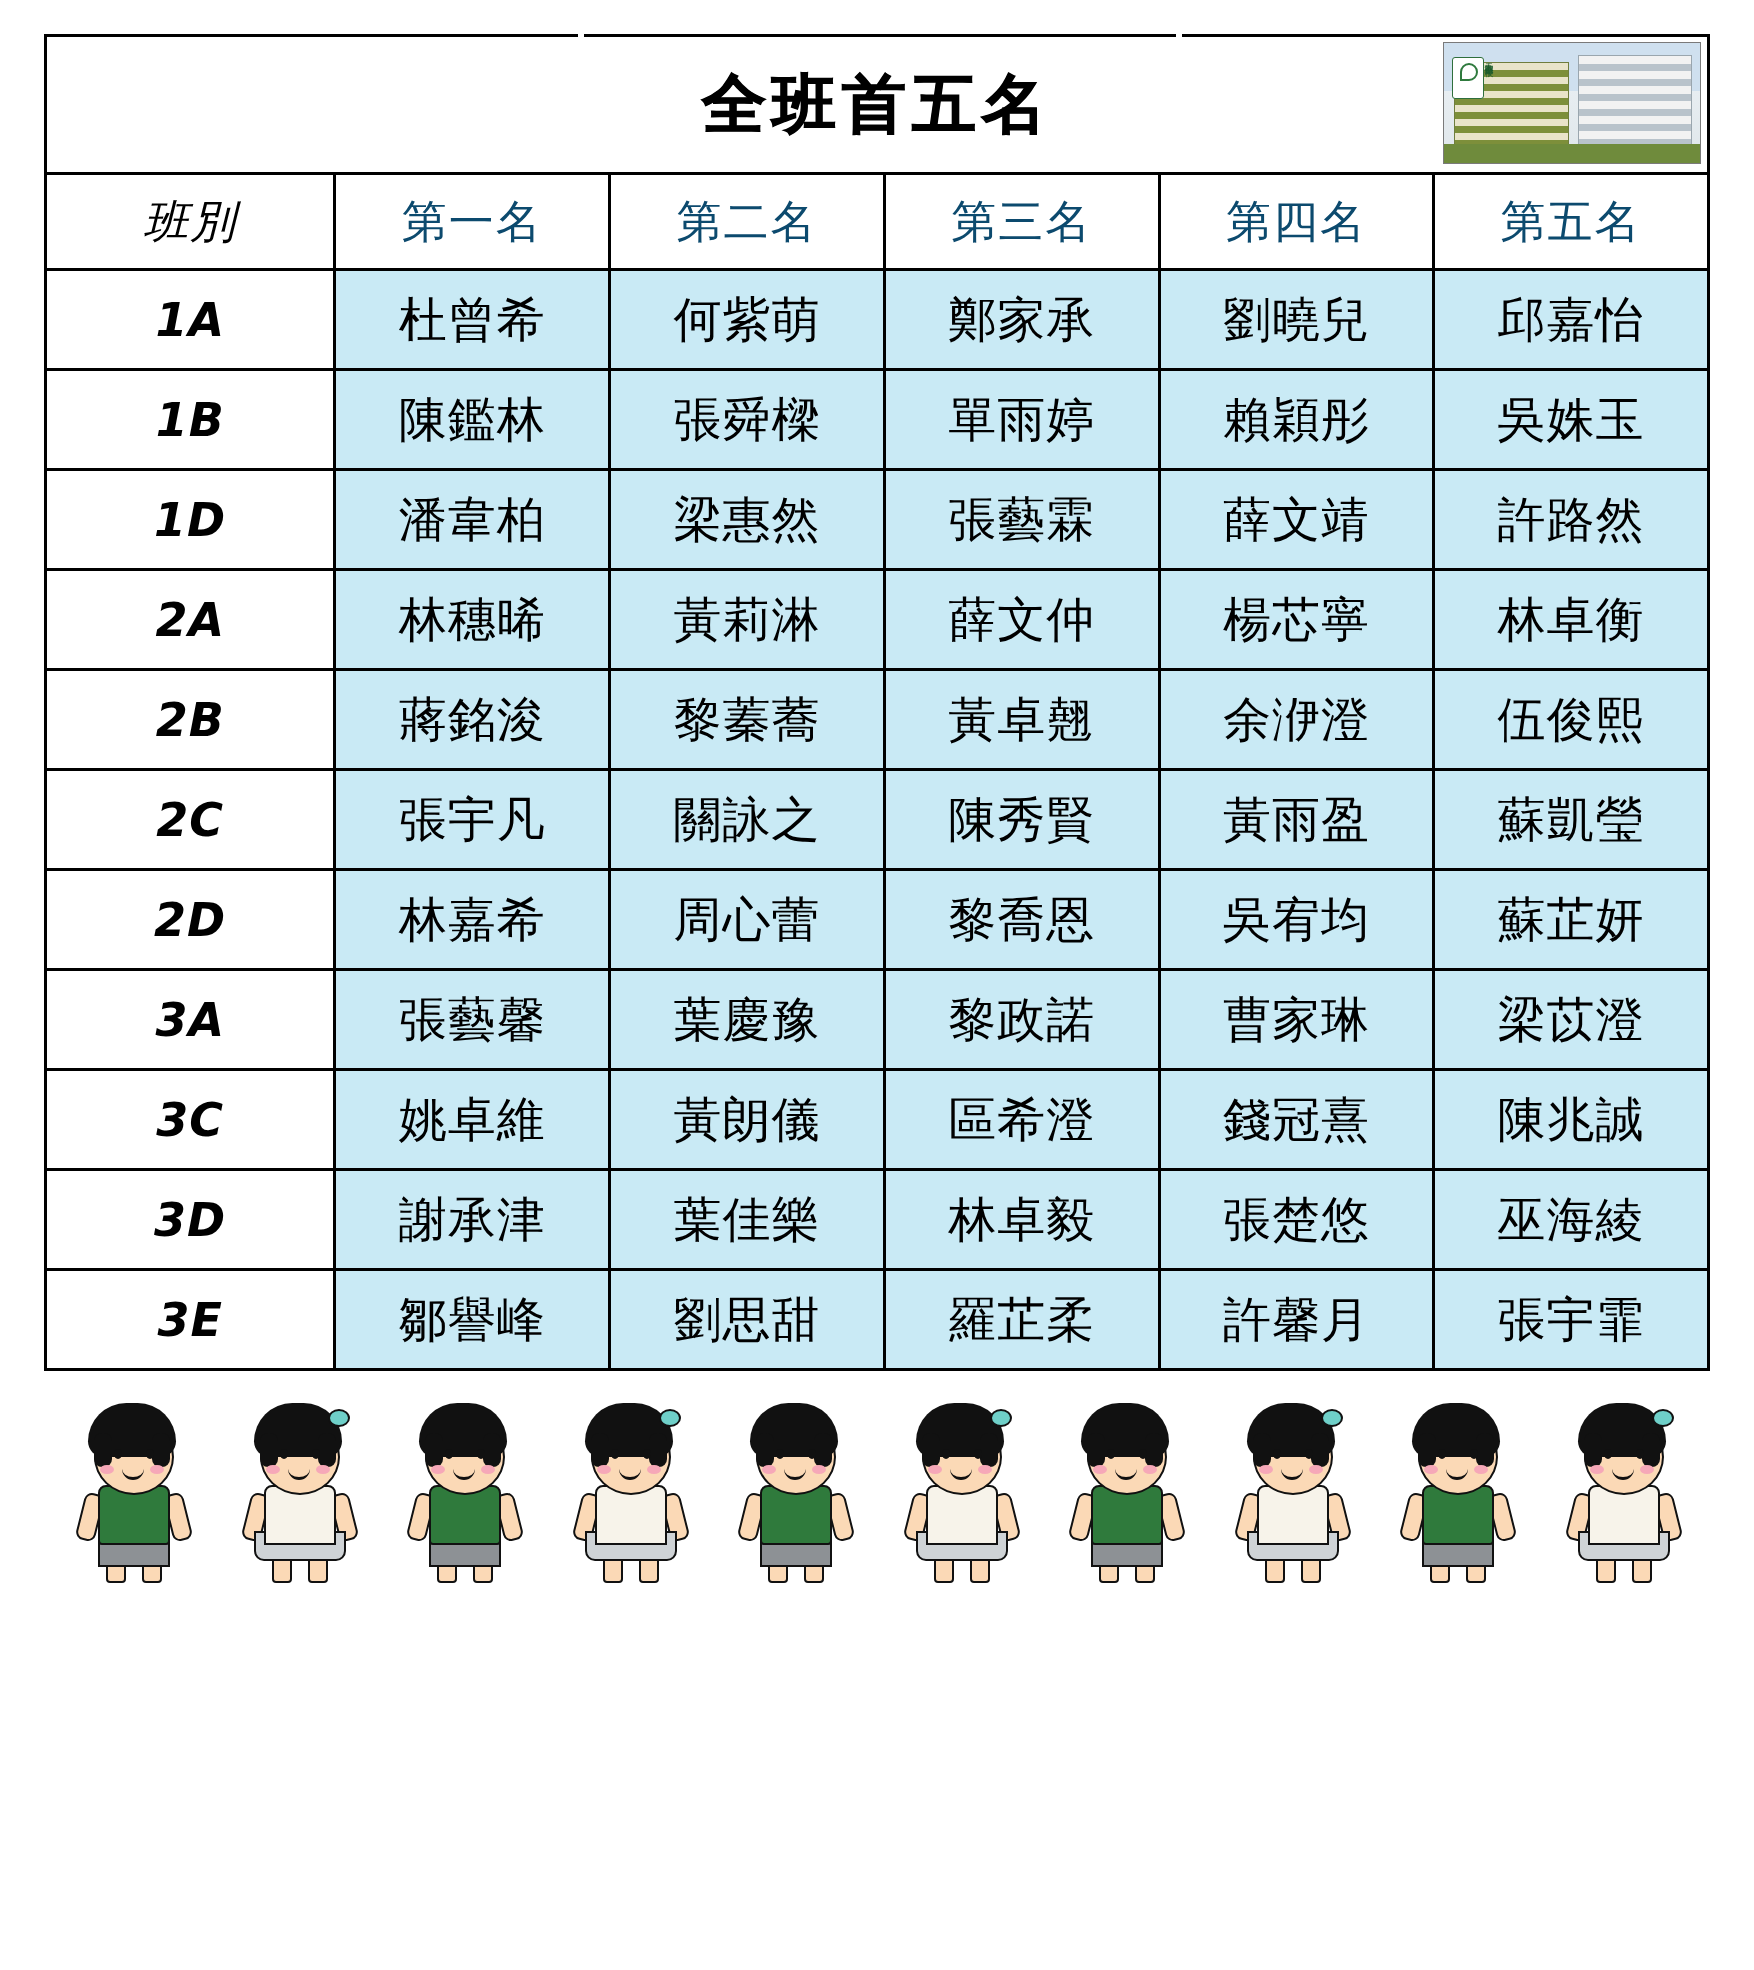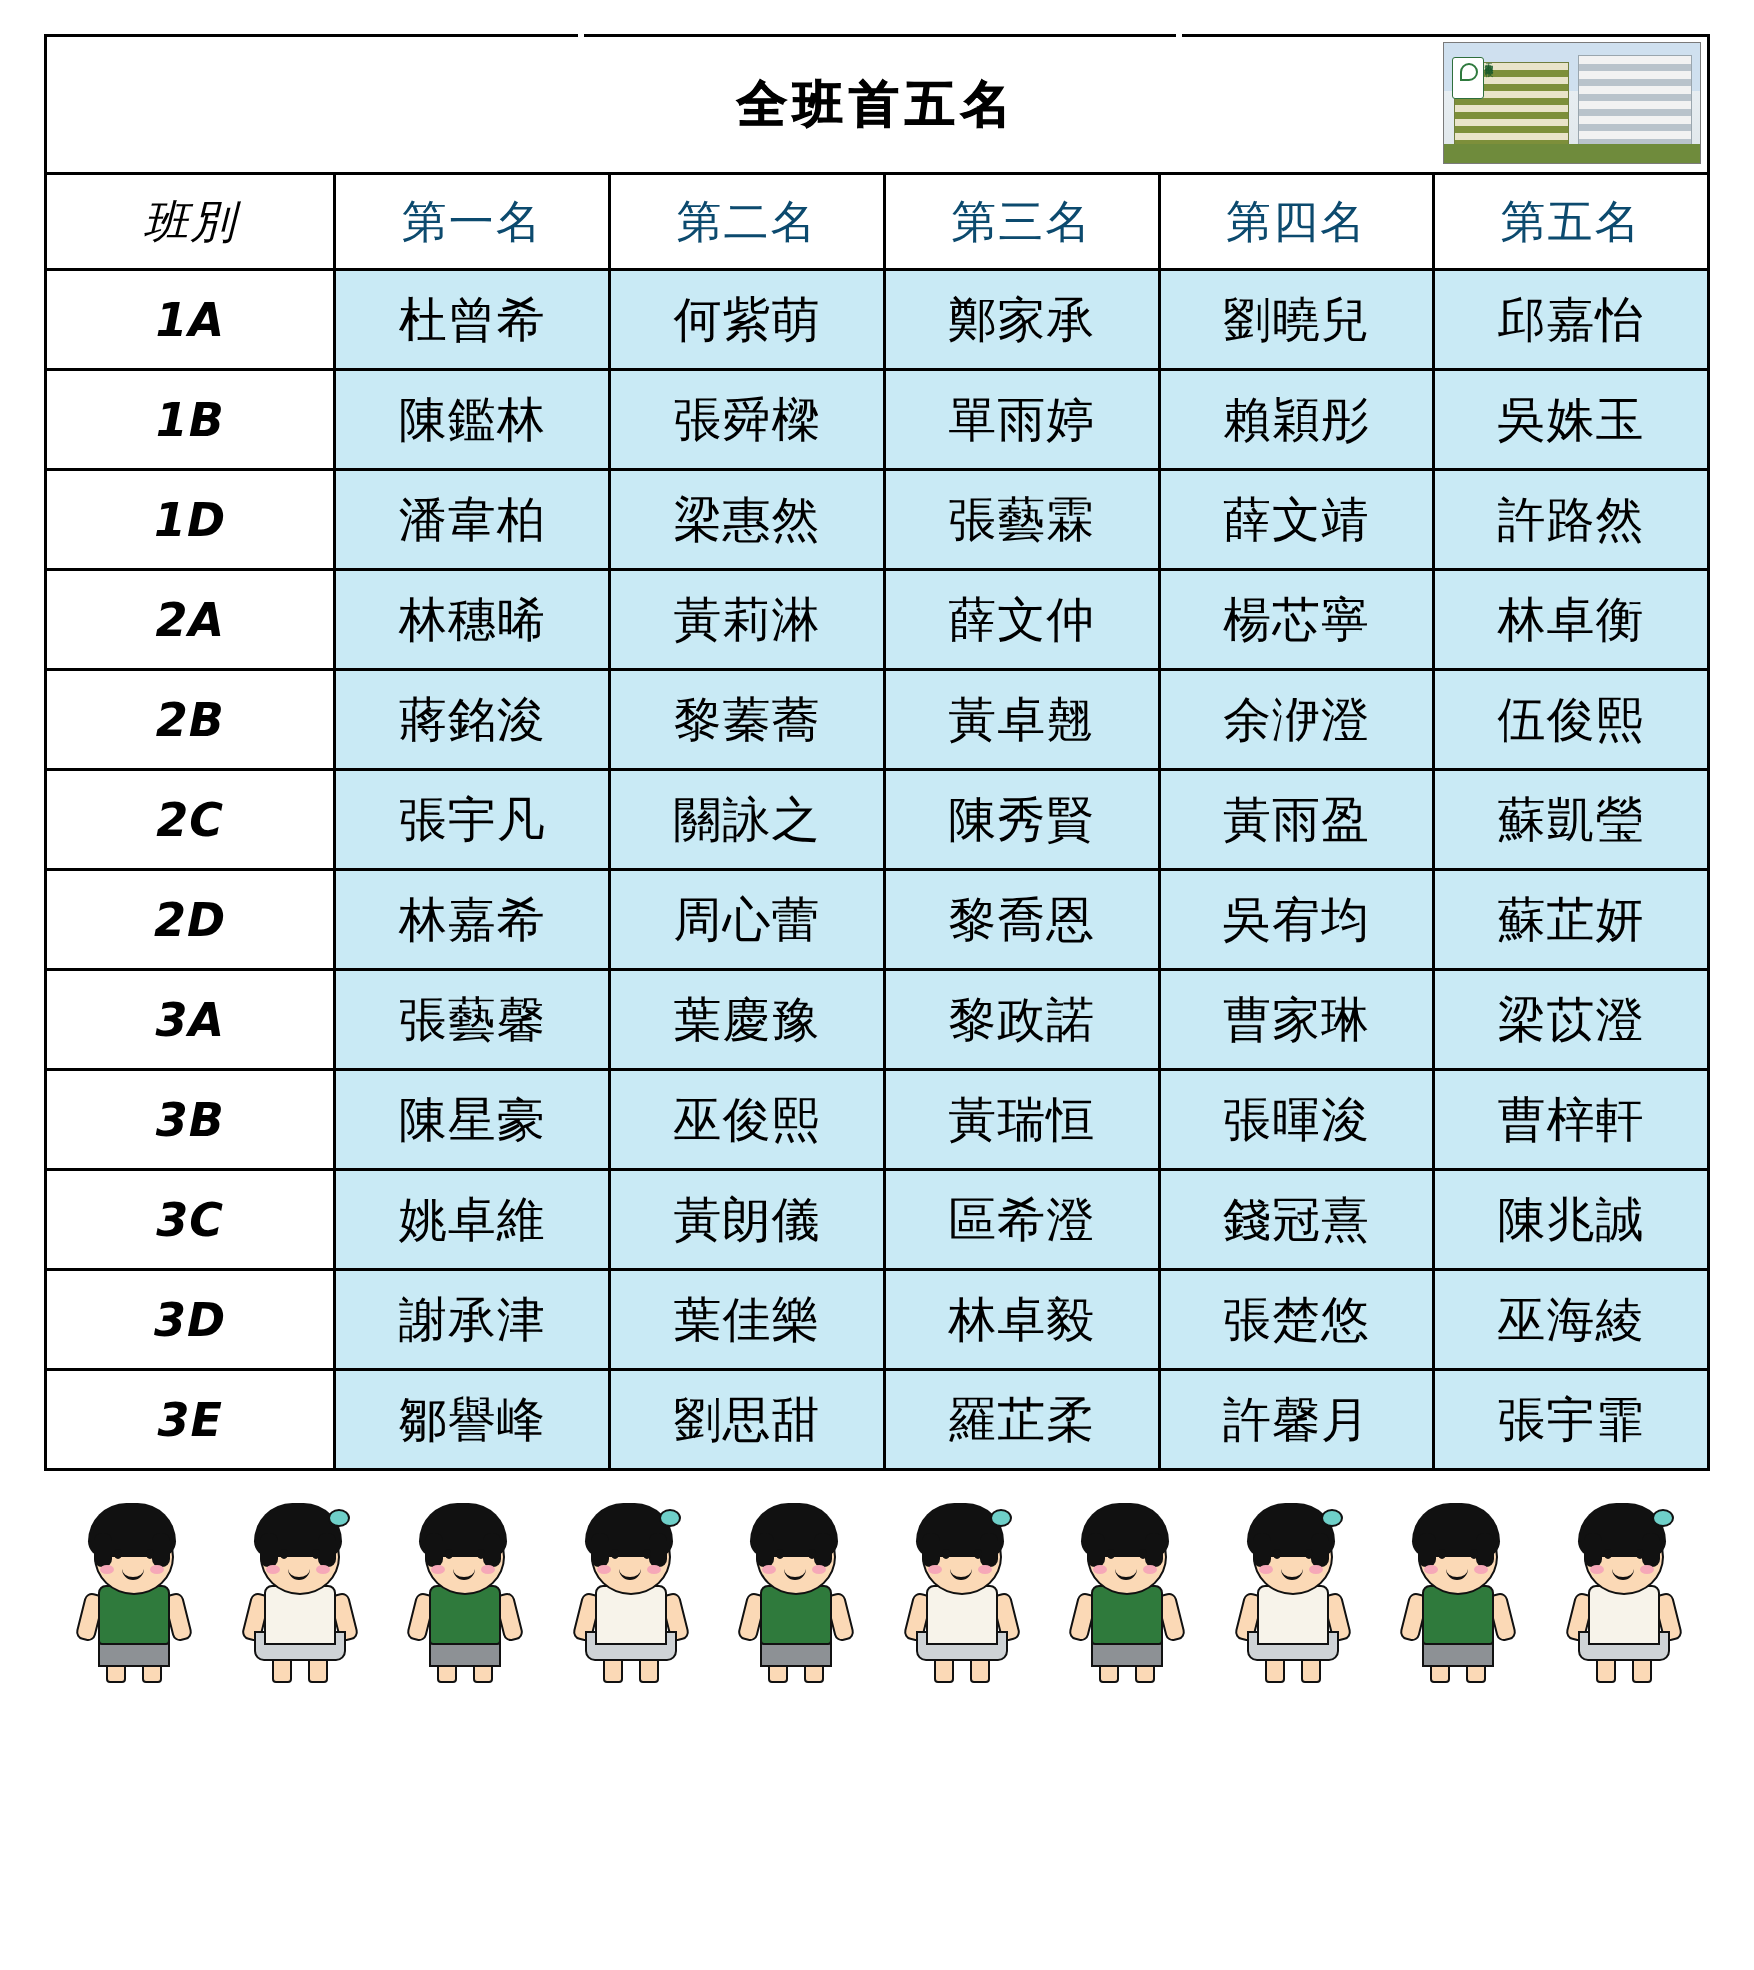--- a/index.html
+++ b/index.html
@@ -28,21 +28,21 @@
     align-items: center;
     justify-content: center;
     height: 138px;
     border: 3px solid #000;
     border-bottom: none;
     box-sizing: border-box;
   }
   .title-text {
     font-family: "DejaVu Sans", "Liberation Sans", sans-serif;
     font-weight: bold;
-    font-size: 50px;
+    font-size: 64px;
     letter-spacing: 6px;
     color: #000;
     -webkit-text-stroke: 1px #000;
     white-space: nowrap;
   }
   
   .notch {
     position: absolute;
     top: -4px;
     width: 6px;
@@ -375,28 +375,20 @@
       </tr>
       <tr>
         <td class="class-cell">3A</td>
         <td>張藝馨</td>
         <td>葉慶豫</td>
         <td>黎政諾</td>
         <td>曹家琳</td>
         <td>梁苡澄</td>
       </tr>
       <tr>
-        <td class="class-cell">3B</td>
-        <td>陳星豪</td>
-        <td>巫俊熙</td>
-        <td>黃瑞恒</td>
-        <td>張暉浚</td>
-        <td>曹梓軒</td>
-      </tr>
-      <tr>
         <td class="class-cell">3C</td>
         <td>姚卓維</td>
         <td>黃朗儀</td>
         <td>區希澄</td>
         <td>錢冠熹</td>
         <td>陳兆誠</td>
       </tr>
       <tr>
         <td class="class-cell">3D</td>
         <td>謝承津</td>

